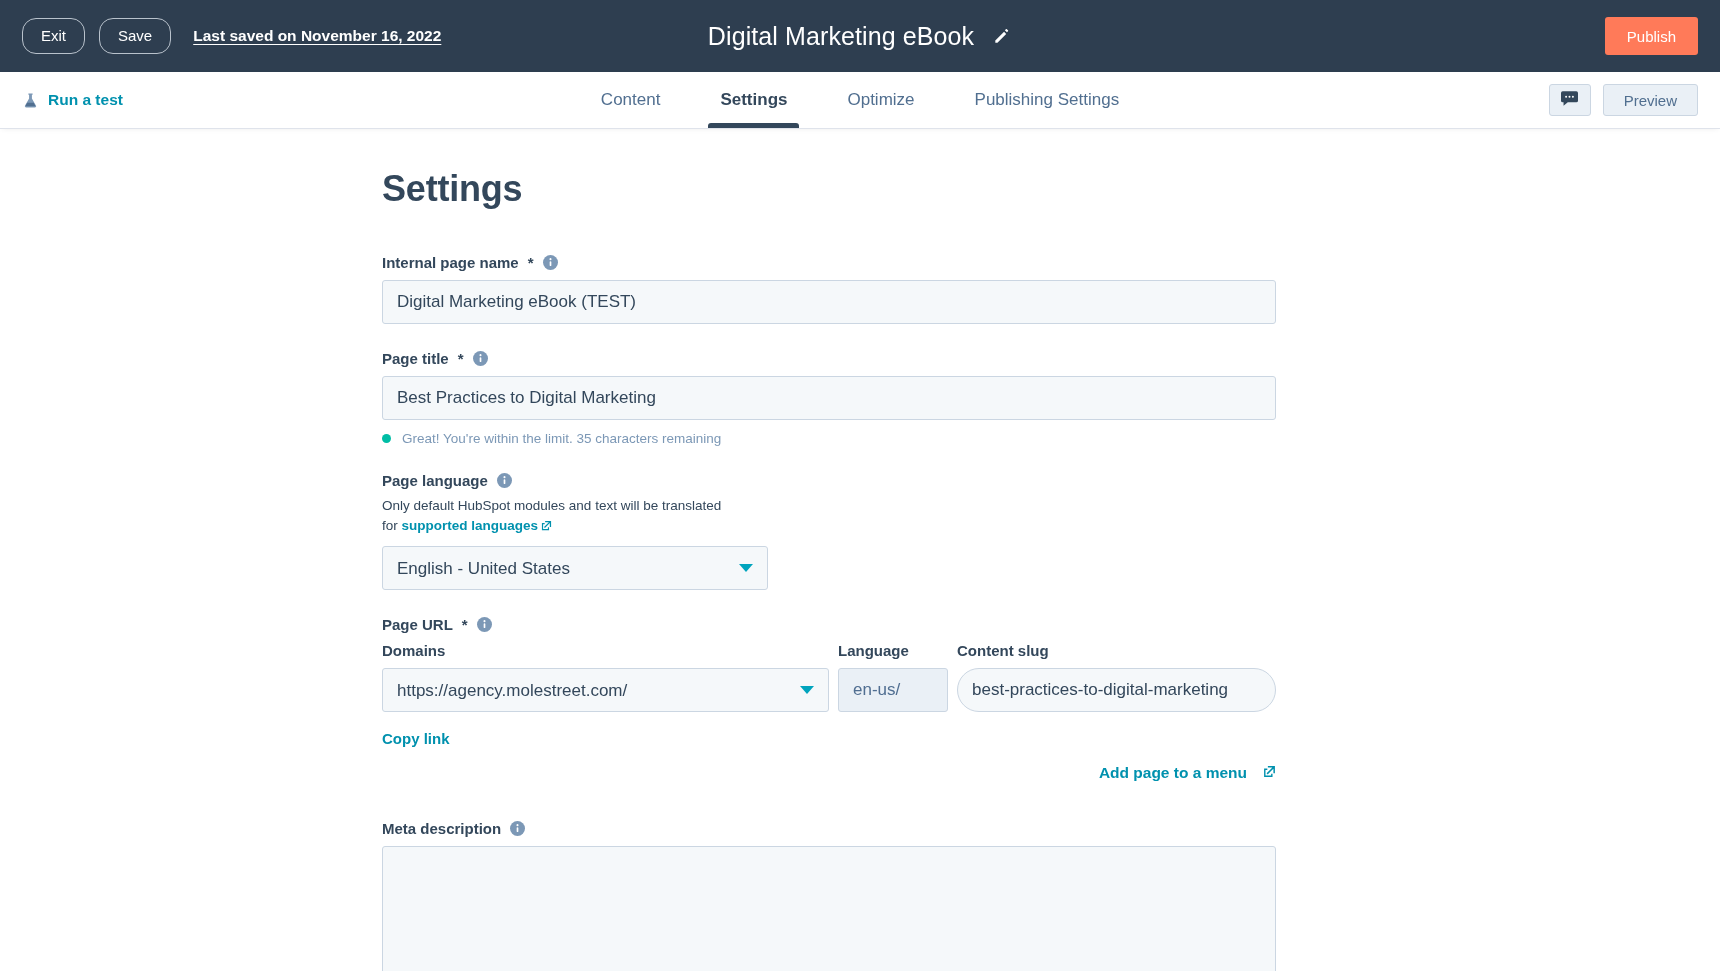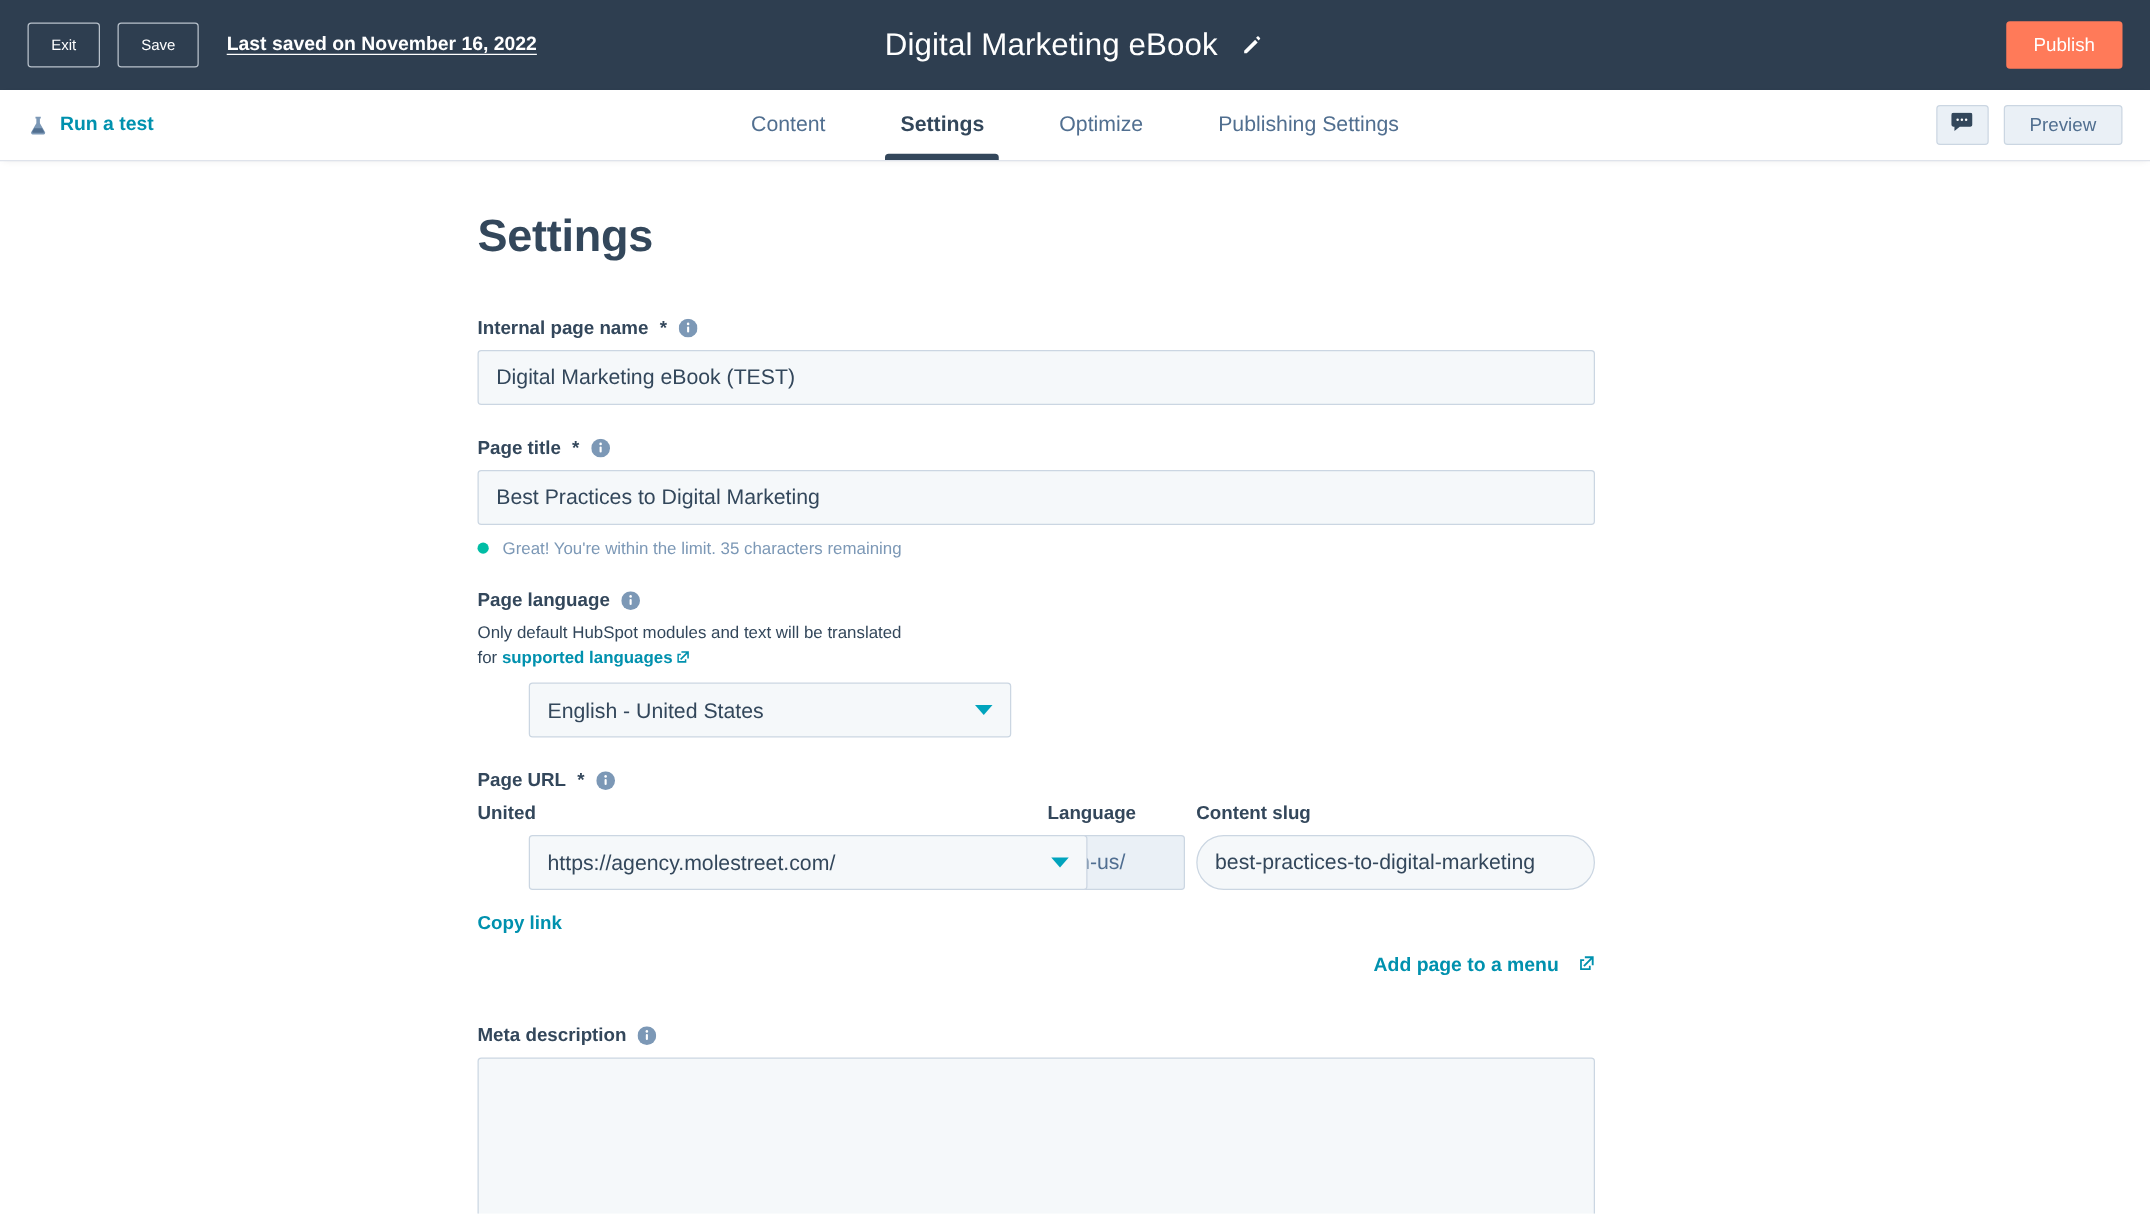--- a/index.html
+++ b/index.html
@@ -27,22 +27,22 @@
   .topbar-left {
     display: flex;
     align-items: center;
     gap: 14px;
     flex: 0 0 auto;
   }
   .tb-btn {
     background: transparent;
     border: 1px solid #b9c2cc;
     color: #ffffff;
-    border-radius: 3px;
-    font-size: 12px;
+    border-radius: 14px;
+    font-size: 15px;
     font-family: "Liberation Sans", sans-serif;
     padding: 0 18px;
     height: 36px;
     line-height: 34px;
     cursor: pointer;
     white-space: nowrap;
   }
   .saved-text {
     color: #ffffff;
     font-size: 15.5px;
@@ -280,21 +280,20 @@
     border: 1px solid #cbd6e2;
     border-radius: 3px;
     font-size: 17px;
     font-family: "Liberation Sans", sans-serif;
     color: #33475b;
     padding: 0 40px 0 14px;
     appearance: none;
     -webkit-appearance: none;
     outline: none;
     cursor: pointer;
-    margin-left: 41px;
   }
   .caret {
     position: absolute;
     right: 15px;
     top: 50%;
     transform: translateY(-50%);
     pointer-events: none;
     width: 0; height: 0;
     border-left: 7px solid transparent;
     border-right: 7px solid transparent;
@@ -504,21 +503,21 @@
             <svg width="15" height="15" viewBox="0 0 16 16">
               <circle cx="8" cy="8" r="8" fill="#7c98b6"></circle>
               <rect x="7.1" y="6.6" width="1.8" height="5.2" rx="0.9" fill="#ffffff"></rect>
               <circle cx="8" cy="4.4" r="1.1" fill="#ffffff"></circle>
             </svg>
           </span>
         </div>
 
         <div class="url-row">
           <div class="url-col-domains">
-            <div class="col-head">United</div>
+            <div class="col-head">Domains</div>
             <div class="select-wrap">
               <select class="select domain">
                 <option>https://agency.molestreet.com/</option>
               </select>
               <span class="caret"></span>
             </div>
           </div>
 
           <div class="url-col-lang">
             <div class="col-head">Language</div>

